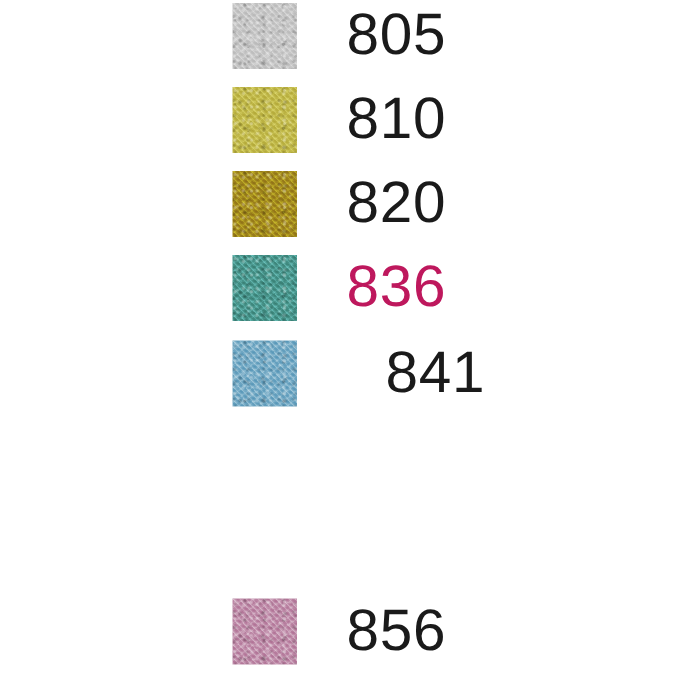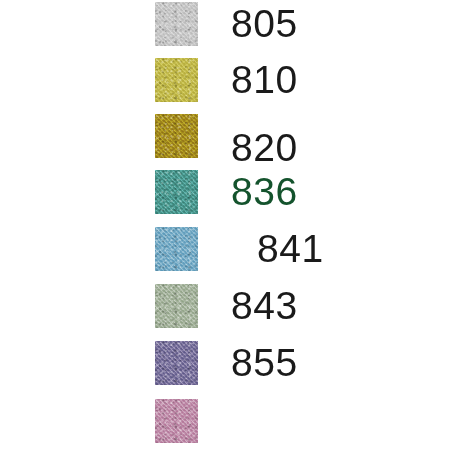--- a/index.html
+++ b/index.html
@@ -114,55 +114,42 @@
       <div class="tex2"></div>
     </div>
     <div class="swatch-label" style="color: rgb(26, 26, 26);">810</div>
   </div>
 
   <div class="swatch-row" style="top:114px;">
     <div class="swatch-chip" style="background-color: rgb(168, 144, 31);">
       <div class="tex"></div>
       <div class="tex2"></div>
     </div>
-    <div class="swatch-label" style="color: rgb(26, 26, 26); margin-top: 12px;">820</div>
+    <div class="swatch-label" style="color: rgb(26, 26, 26);">820</div>
   </div>
 
   <div class="swatch-row" style="top:170px;">
     <div class="swatch-chip" style="background-color: rgb(77, 155, 146);">
       <div class="tex"></div>
       <div class="tex2"></div>
     </div>
-    <div class="swatch-label" style="color: #14532d;">836</div>
+    <div class="swatch-label" style="color: #be185d;">836</div>
   </div>
 
   <div class="swatch-row" style="top:227px;">
     <div class="swatch-chip" style="background-color: rgb(122, 174, 200);">
       <div class="tex"></div>
       <div class="tex2"></div>
     </div>
     <div class="swatch-label" style="color: rgb(26, 26, 26); margin-left: 26px;">841</div>
   </div>
 
-  <div class="swatch-row" style="top:284px;">
-    <div class="swatch-chip" style="background-color: rgb(168, 182, 160);">
-      <div class="tex"></div>
-      <div class="tex2"></div>
-    </div>
-    <div class="swatch-label" style="color: rgb(26, 26, 26);">843</div>
-  </div>
 
-  <div class="swatch-row" style="top:341px;">
-    <div class="swatch-chip" style="background-color: rgb(126, 118, 160);">
-      <div class="tex"></div>
-      <div class="tex2"></div>
-    </div>
-    <div class="swatch-label" style="color: rgb(26, 26, 26);">855</div>
-  </div>
 
   <div class="swatch-row" style="top:399px;">
     <div class="swatch-chip" style="background-color: rgb(194, 145, 173);">
       <div class="tex"></div>
       <div class="tex2"></div>
     </div>
+    <div class="swatch-label" style="color: rgb(26, 26, 26);">856</div>
   </div>
 
 </div>
 
 </body></html>

